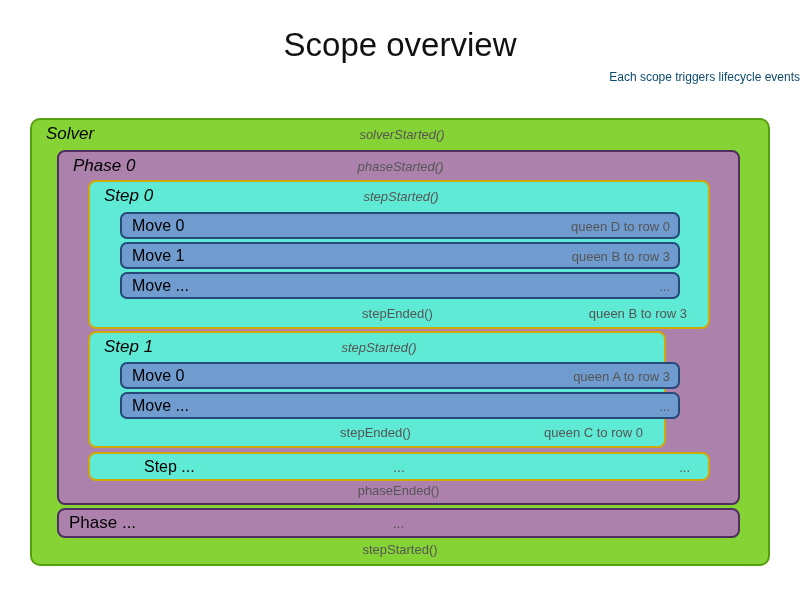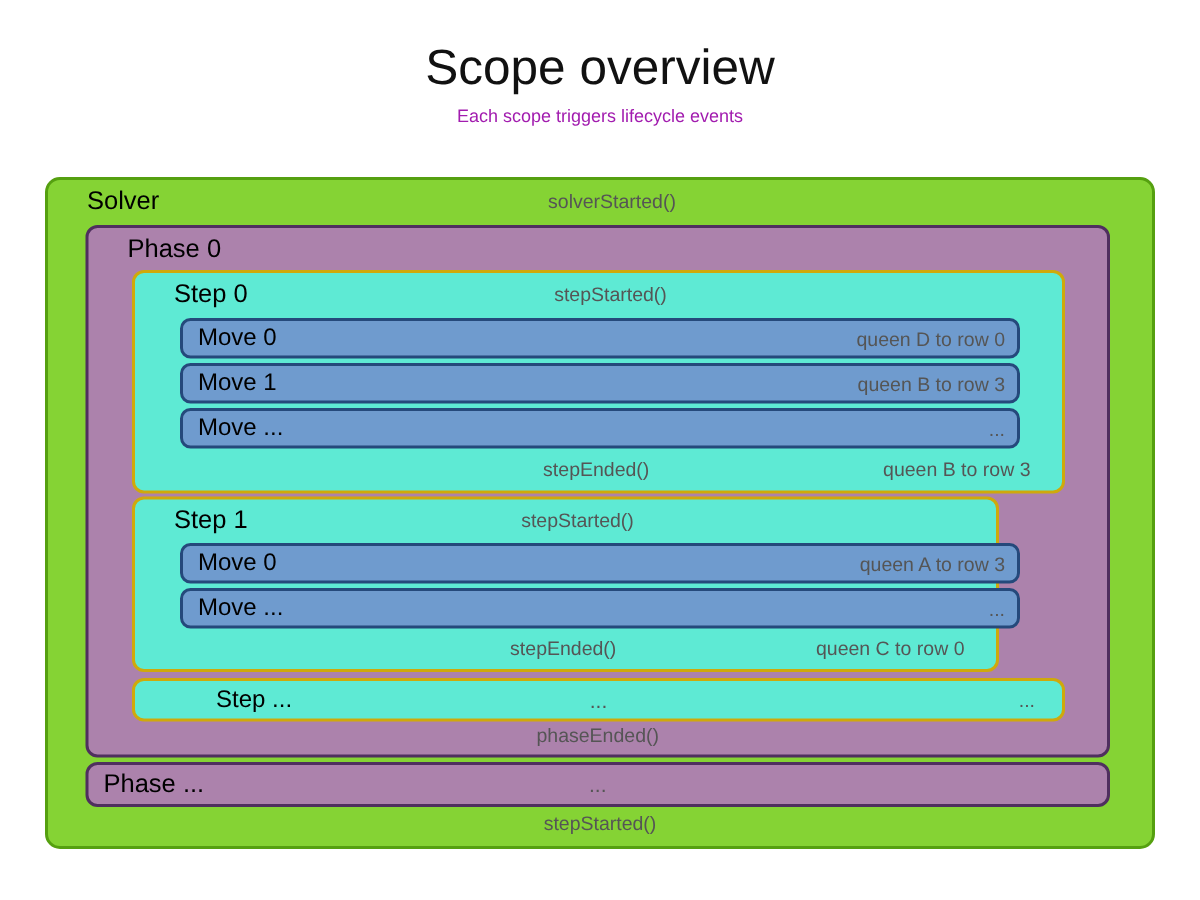--- a/index.html
+++ b/index.html
@@ -5,22 +5,22 @@
   html,body{margin:0;padding:0;background:#fff;}
   .canvas{
     position:relative;width:800px;height:600px;background:#ffffff;overflow:hidden;
     font-family:"Liberation Sans", sans-serif;
   }
   .title{
     position:absolute;top:26px;left:0;width:800px;text-align:center;
     font-size:33px;color:#111;letter-spacing:0px;
   }
   .subtitle{
-    position:absolute;top:70px;left:0;width:800px;text-align:center;
-    font-size:12px;color:#a21caf;
+    position:absolute;top:70px;left:0;width:800px;text-align:right;
+    font-size:12px;color:#0c4a6e;
   }
   .box{position:absolute;box-sizing:border-box;}
   .solver-box{
     left:30px;top:118px;width:740px;height:448px;
     background:#85d334;border:2px solid #55a010;border-radius:10px;
   }
   .phase-box{
     background:#ac82ac;border:2px solid #4f2f5e;border-radius:8px;
   }
   .phase-0{left:25px;top:30px;width:683px;height:355px;}
@@ -33,21 +33,21 @@
   .step-more{left:29px;top:300px;width:622px;height:29px;}
   .move-row{
     position:absolute;left:30px;width:560px;height:27px;box-sizing:border-box;
     background:#6f9bce;border:2px solid #25497b;border-radius:7px;
   }
   .move-r0{top:30px;}
   .move-r1{top:60px;}
   .move-r2{top:90px;}
   .s1-move-r0{top:29px;}
   .s1-move-r1{top:59px;}
-  .scope-header{position:absolute;left:16px;right:0;top:0;height:28px;}
+  .scope-header{position:absolute;left:4px;right:0;top:0;height:28px;font-style:italic;}
   .row-line{position:absolute;left:0;right:0;}
   .scope-label{
     position:absolute;left:10px;top:50%;transform:translateY(-50%);
     font-size:17px;color:#000;white-space:nowrap;
   }
   .scope-event{
     position:absolute;left:0;right:0;top:50%;transform:translateY(-50%);
     text-align:center;font-size:13px;color:#555555;white-space:nowrap;
   }
   .small-note{
@@ -78,20 +78,21 @@
 
     <div class="scope-header">
       <span class="scope-label">Solver</span>
       <span class="scope-event">solverStarted()</span>
     </div>
 
     <div class="box phase-box phase-0">
 
       <div class="scope-header">
         <span class="scope-label">Phase 0</span>
+        <span class="scope-event">phaseStarted()</span>
       </div>
 
       <div class="box step-box step-0">
         <div class="scope-header">
           <span class="scope-label">Step 0</span>
           <span class="scope-event">stepStarted()</span>
         </div>
         <div class="move-row move-r0">
           <span class="move-label">Move 0</span>
           <span class="move-note">queen D to row 0</span>

